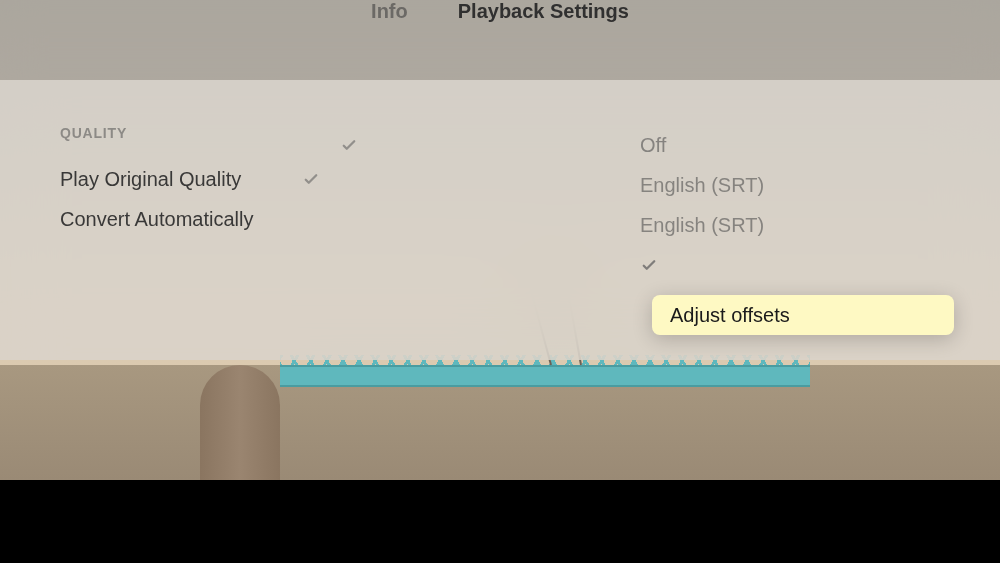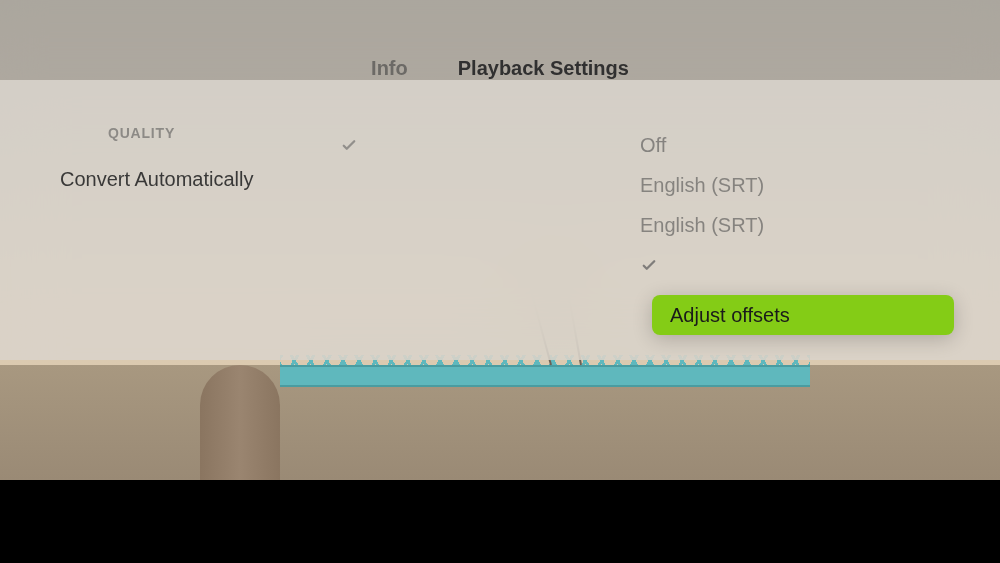--- a/index.html
+++ b/index.html
@@ -92,21 +92,21 @@
       background: #000;
     }
     .header {
       position: absolute;
       top: 0;
       left: 0;
       right: 0;
       height: 80px;
       display: flex;
       justify-content: center;
-      align-items: flex-end;
+      align-items: flex-start;
       gap: 50px;
       z-index: 10;
       background: rgba(160, 155, 145, 0.55);
       backdrop-filter: blur(20px);
     }
     .tab {
       font-size: 20px;
       font-weight: 600;
       cursor: pointer;
     }
@@ -134,39 +134,38 @@
     }
     .column:nth-child(1) { flex: 0 0 280px; }
     .column:nth-child(2) { flex: 0 0 300px; }
     .column:nth-child(3) { flex: 1; }
     .section-header {
       font-size: 14px;
       font-weight: 600;
       letter-spacing: 0.8px;
       color: rgba(80, 80, 80, 0.55);
       margin-bottom: 18px;
-      margin-left: 48px;
     }
     .option {
       display: flex;
       align-items: center;
       justify-content: space-between;
       font-size: 20px;
       font-weight: 400;
       color: rgba(40, 40, 40, 0.9);
       height: 40px;
       cursor: pointer;
       padding-right: 20px;
     }
     .option.inactive {
       color: rgba(80, 80, 80, 0.6);
     }
     .highlighted {
       position: absolute;
-      background: #84cc16;
+      background: #fef9c3;
       border-radius: 8px;
       box-shadow: 0 4px 20px rgba(0,0,0,0.2);
       height: 40px;
       display: flex;
       align-items: center;
       padding: 0 18px;
       font-size: 20px;
       font-weight: 400;
       color: #1a1a1a;
       z-index: 20;
@@ -204,20 +203,28 @@
 
 <div class="header">
   <div class="tab inactive">Info</div>
   <div class="tab active">Playback Settings</div>
 </div>
 
 <div class="panel">
   <div class="column">
     <div class="section-header">QUALITY</div>
     <div class="option">
+      <span>Play Original Quality</span>
+      <span class="check-icon dim">
+        <svg viewBox="0 0 24 24" fill="none">
+            <path d="M5 13l4 4L19 7" stroke-width="3" stroke-linecap="round" stroke-linejoin="round"></path>
+          </svg>
+      </span>
+    </div>
+    <div class="option">
       <span>Convert Automatically</span>
     </div>
   </div>
 
   <div class="column">
     <div class="option">
       <span class="check-icon dim">
         <svg viewBox="0 0 24 24" fill="none">
             <path d="M5 13l4 4L19 7" stroke-width="3" stroke-linecap="round" stroke-linejoin="round"></path>
           </svg>

